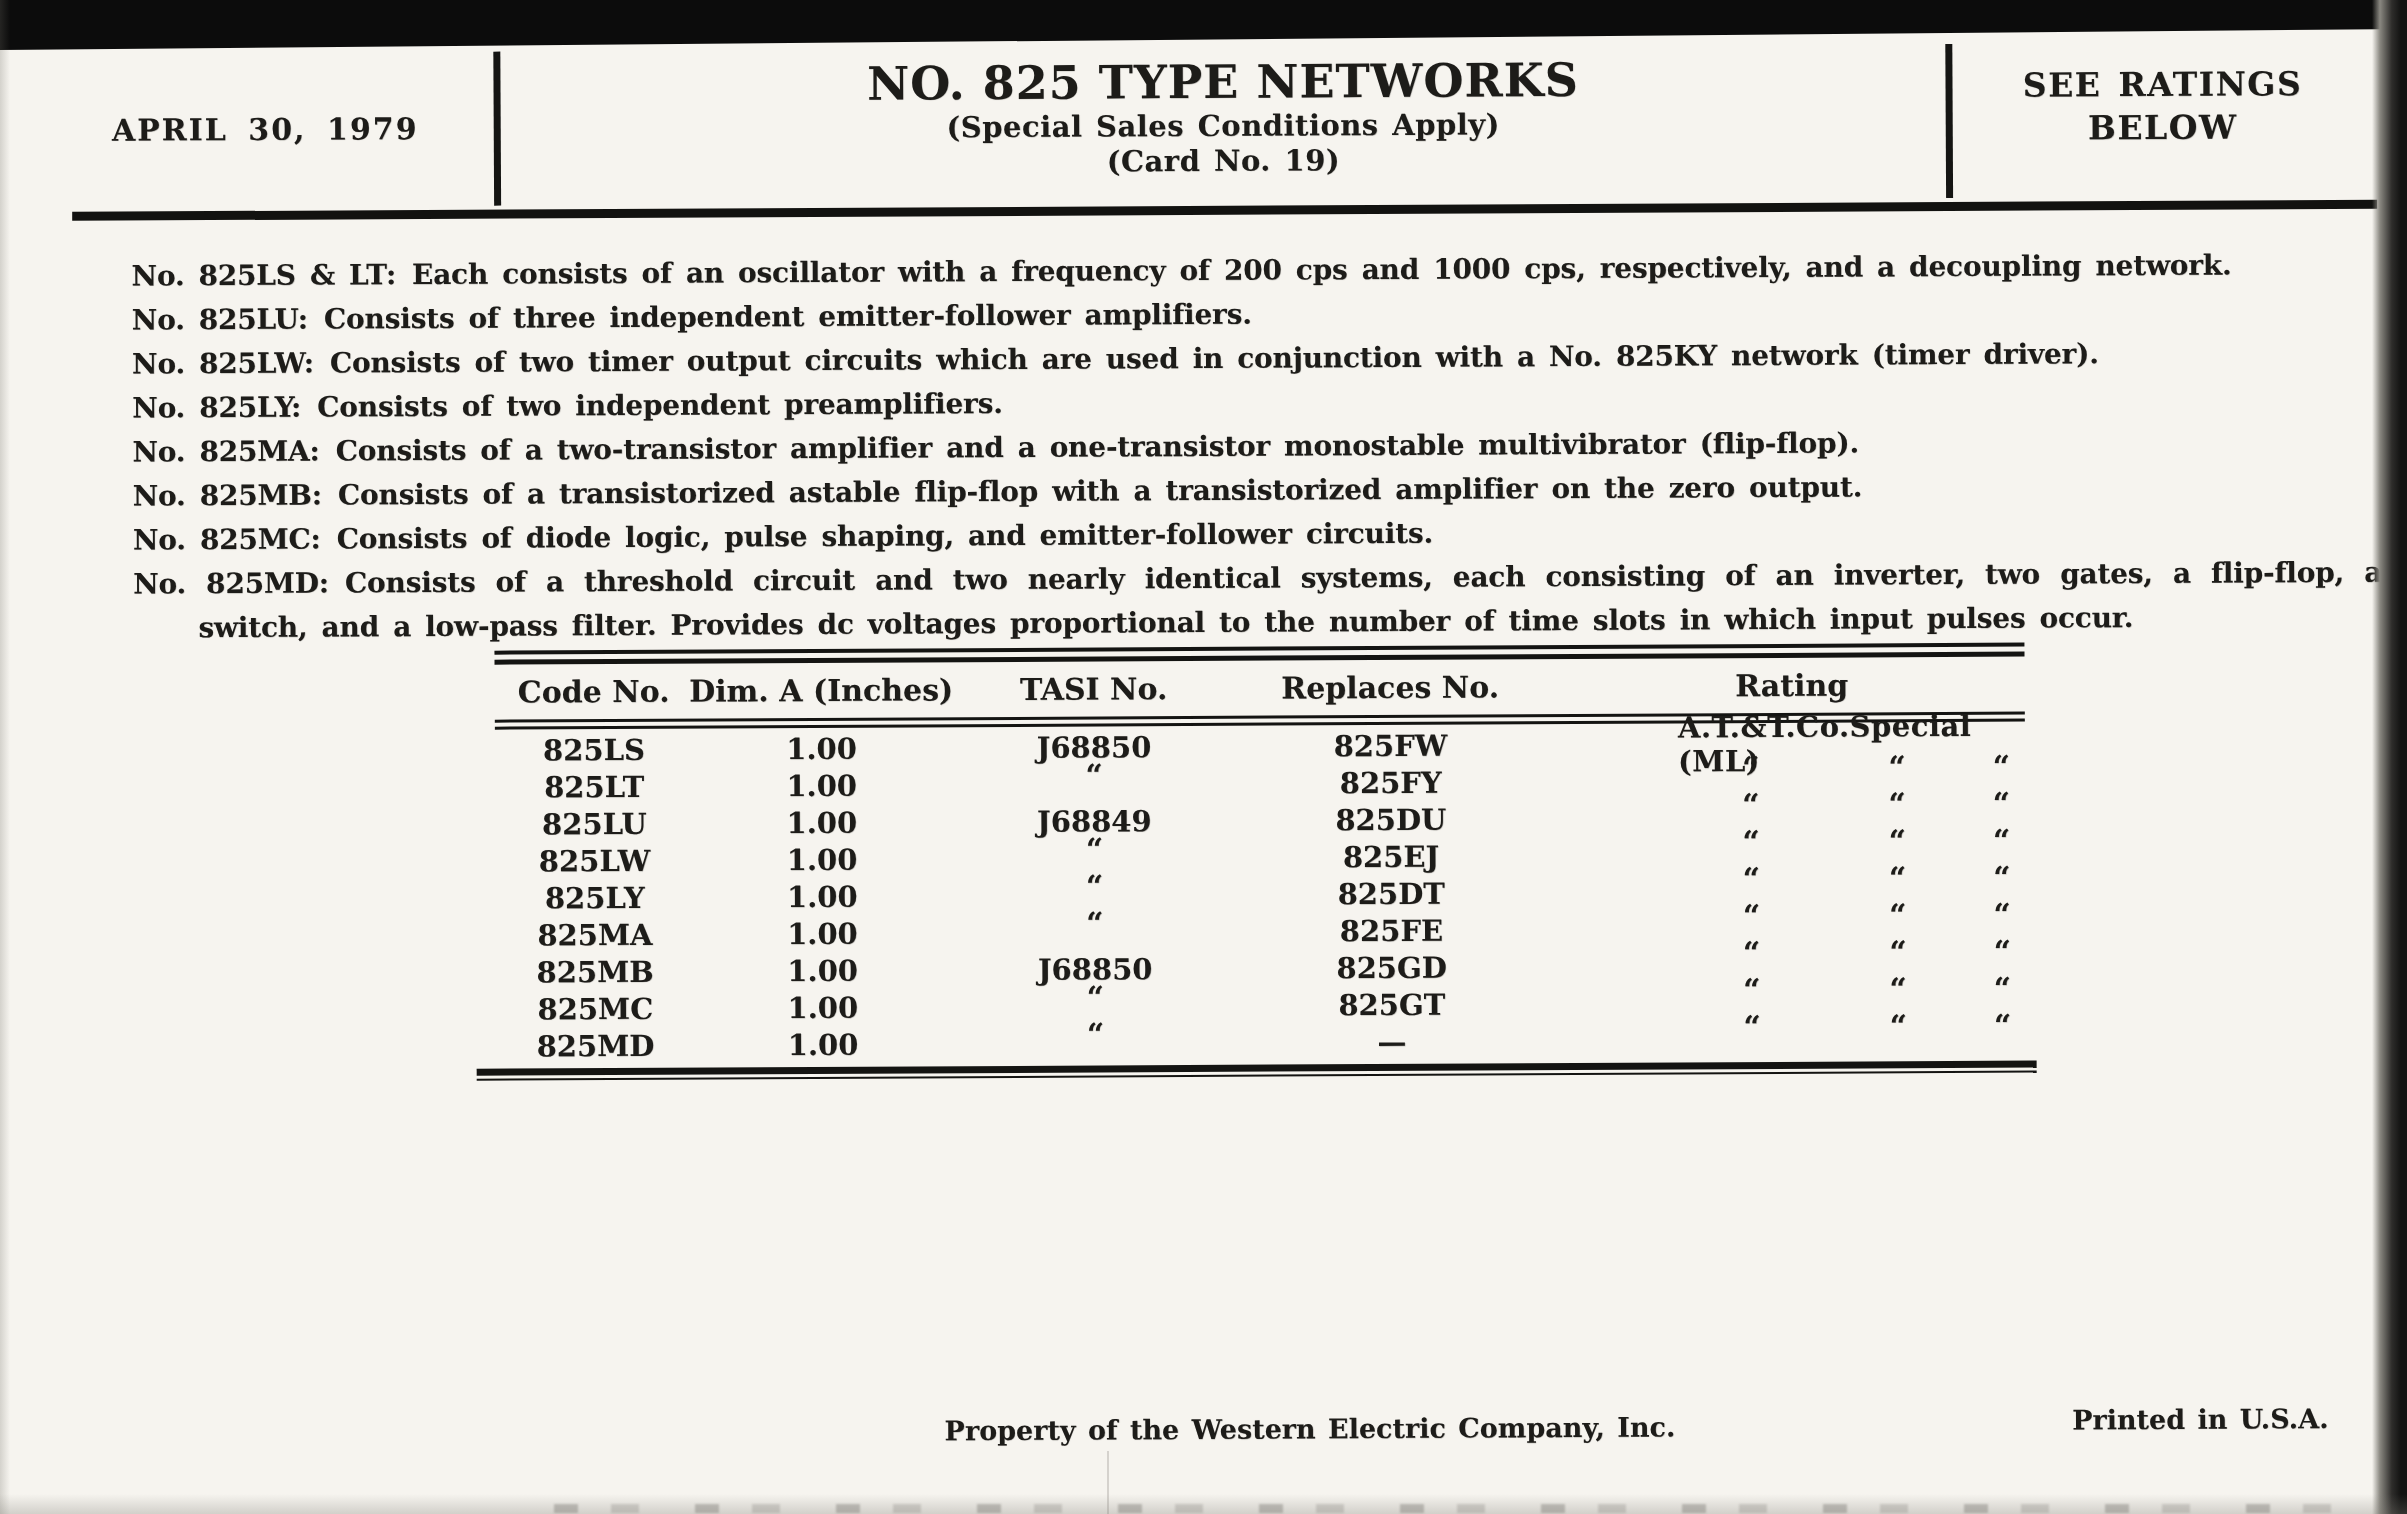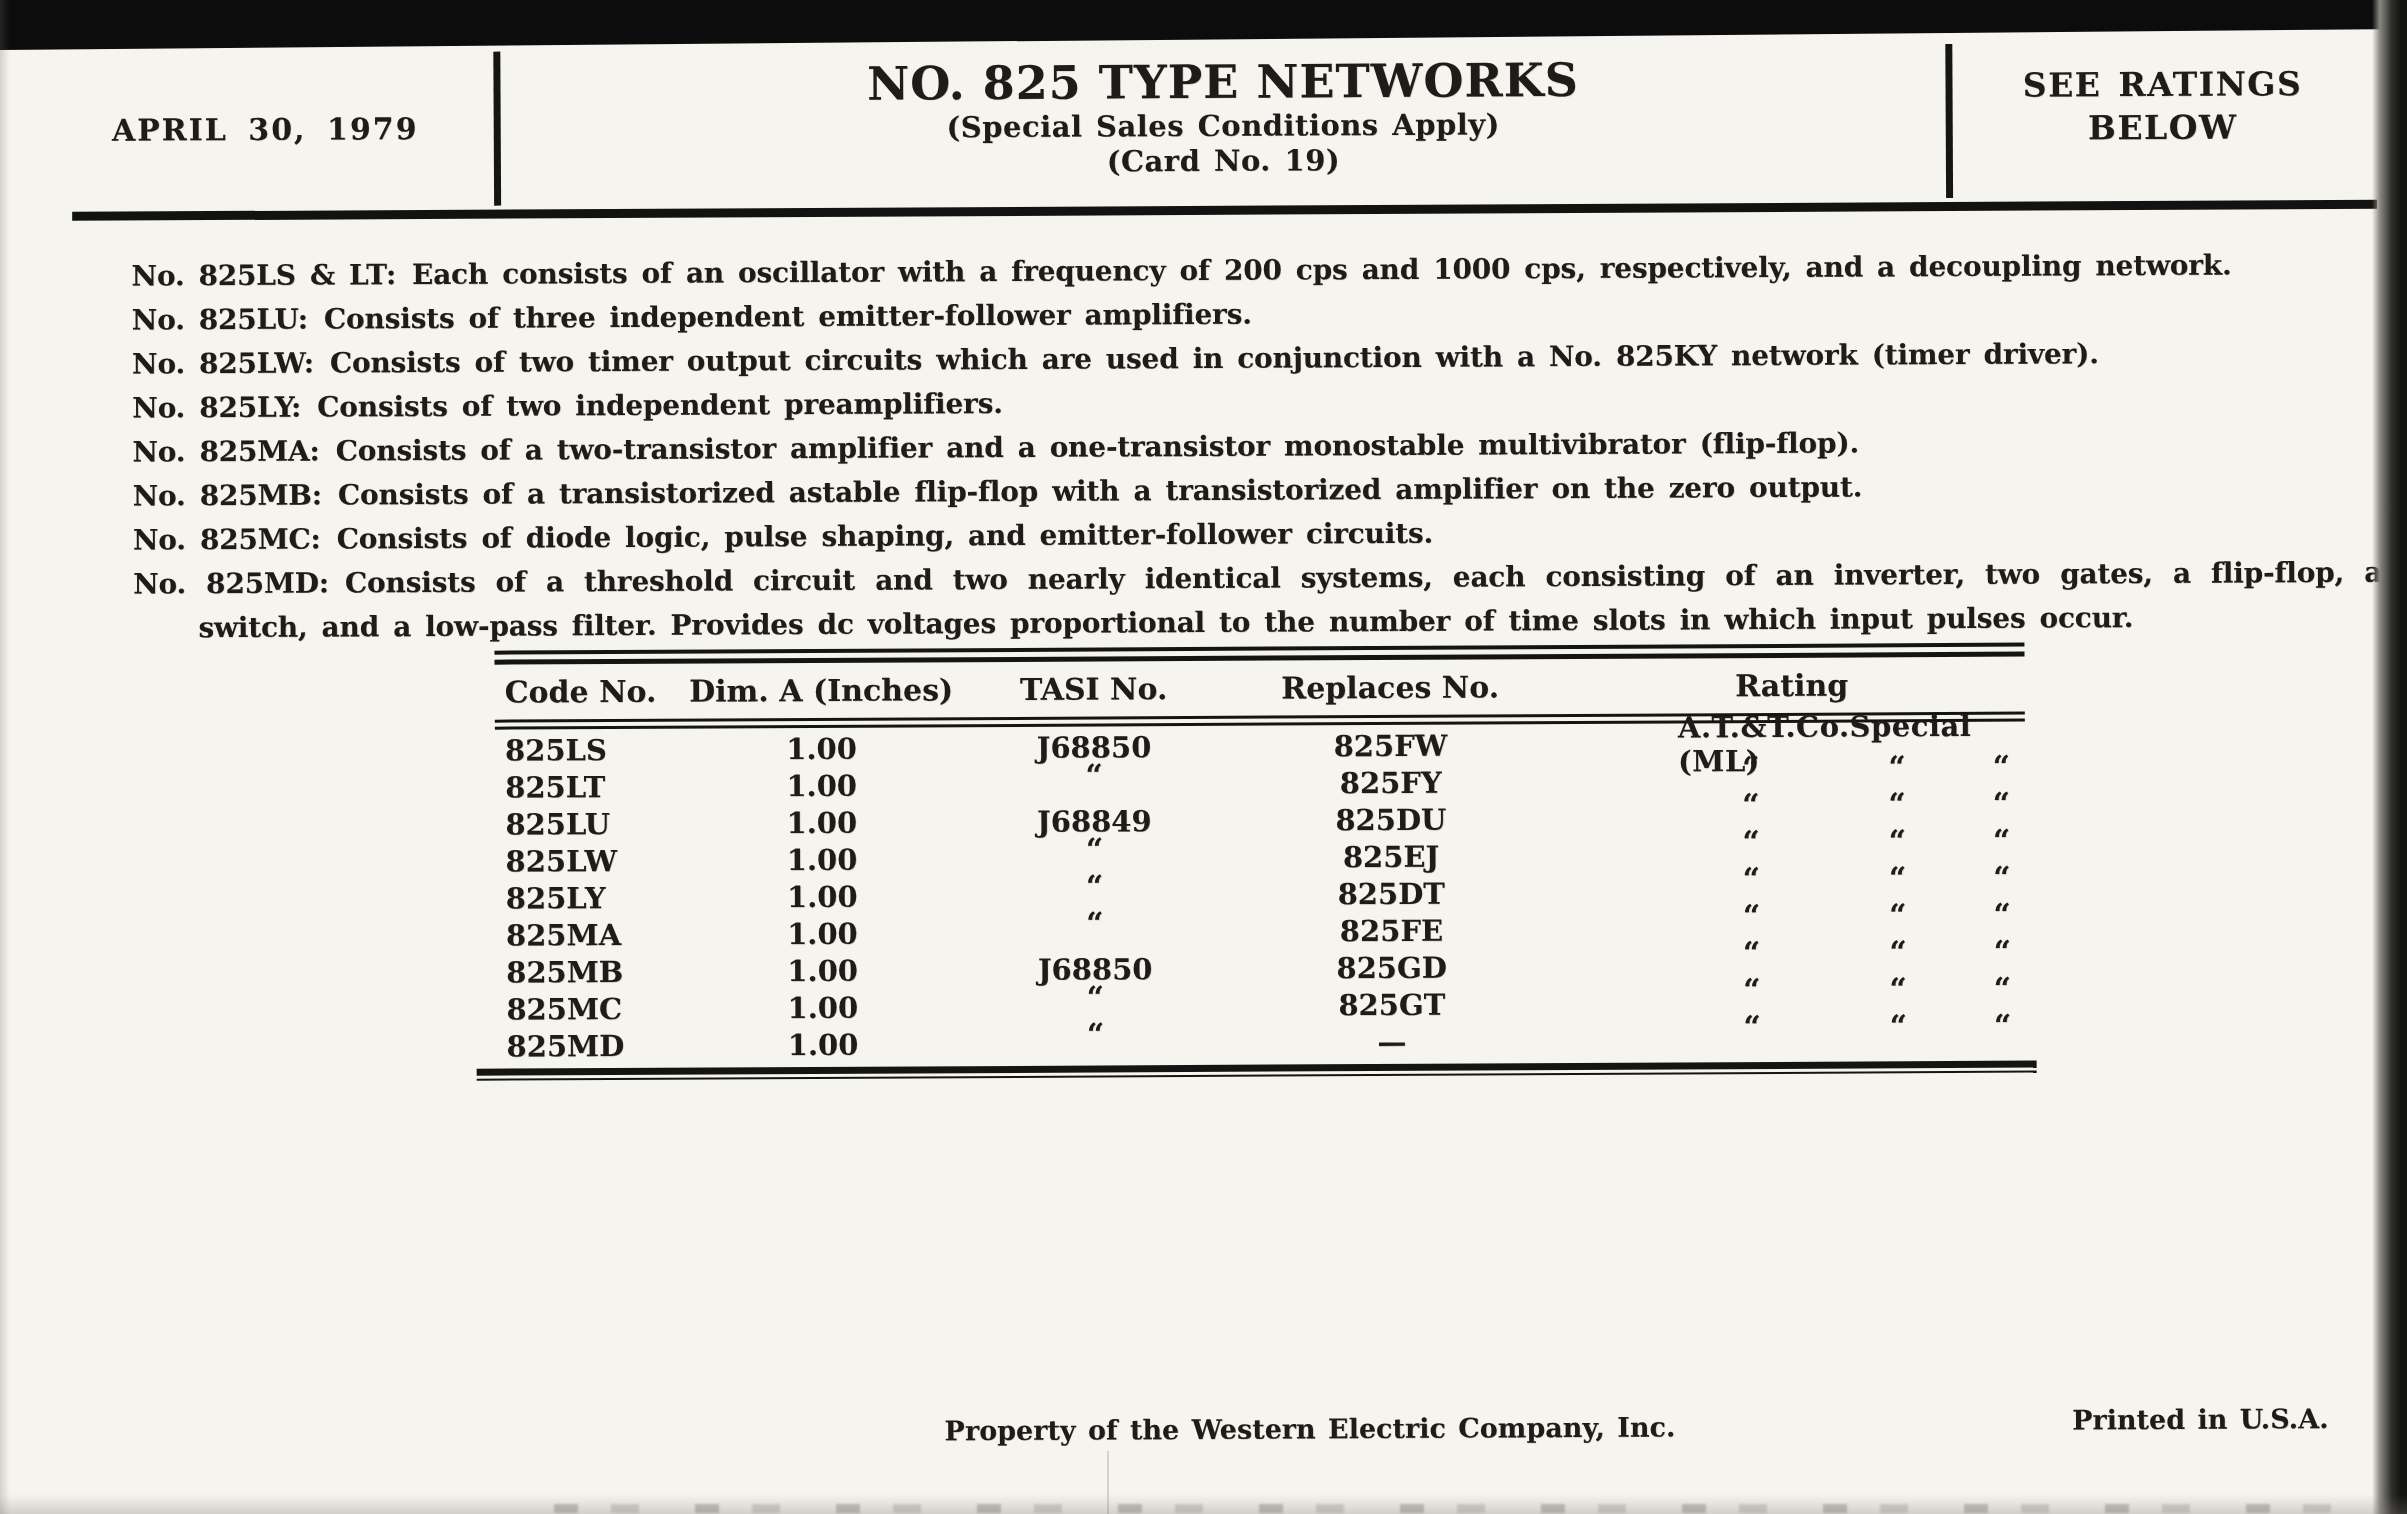--- a/index.html
+++ b/index.html
@@ -60,21 +60,21 @@
 
   
   .tbl{position:absolute;left:495px;top:647px;width:1530px;font-size:29px;}
   .tbl-top{height:5px;border-top:4px solid #141412;border-bottom:5px solid #141412;}
   .tbl-head{display:flex;height:55px;align-items:center;font-size:30px;}
   .tbl-sep{height:4px;border-top:3px solid #141412;border-bottom:3px solid #141412;}
   .tbl-body{padding-top:2px;}
   .trow{display:flex;height:37px;align-items:center;}
   .tbl-bottom{margin:4px -10px 0 -20px;height:3px;border-top:7px solid #141412;border-bottom:2px solid #141412;}
   .c{box-sizing:border-box;}
-  .c1{width:188px;padding-left:10px;}
+  .c1{width:188px;padding-left:10px;text-align:center;}
   .c2{width:297px;text-align:center;padding-right:20px;}
   .c3{width:287px;text-align:center;padding-right:59px;}
   .c4{width:386px;text-align:center;padding-right:139px;}
   .c5{width:371px;}
   .hd.c5{text-align:center;padding-right:93px;}
   .rating-full{padding-left:25px;letter-spacing:0.5px;}
   .rating-ditto{display:flex;position:relative;top:-13px;font-size:30px;}
   .rating-ditto span:nth-child(1){margin-left:89px;}
   .rating-ditto span:nth-child(2){margin-left:129px;}
   .rating-ditto span:nth-child(3){margin-left:87px;}

